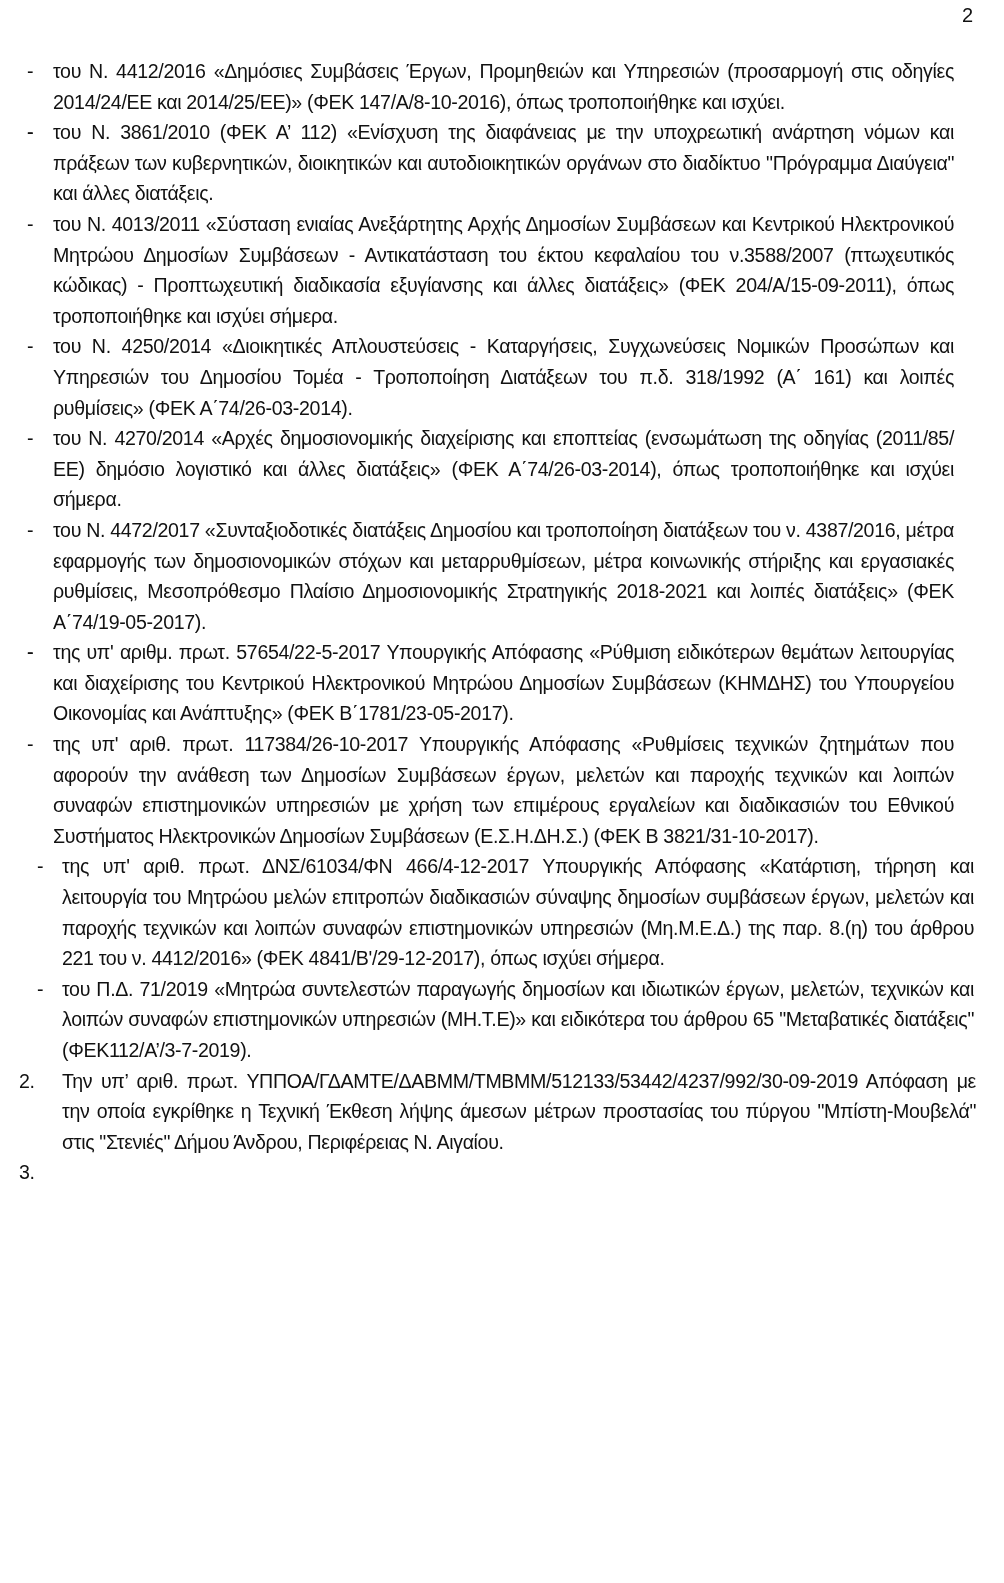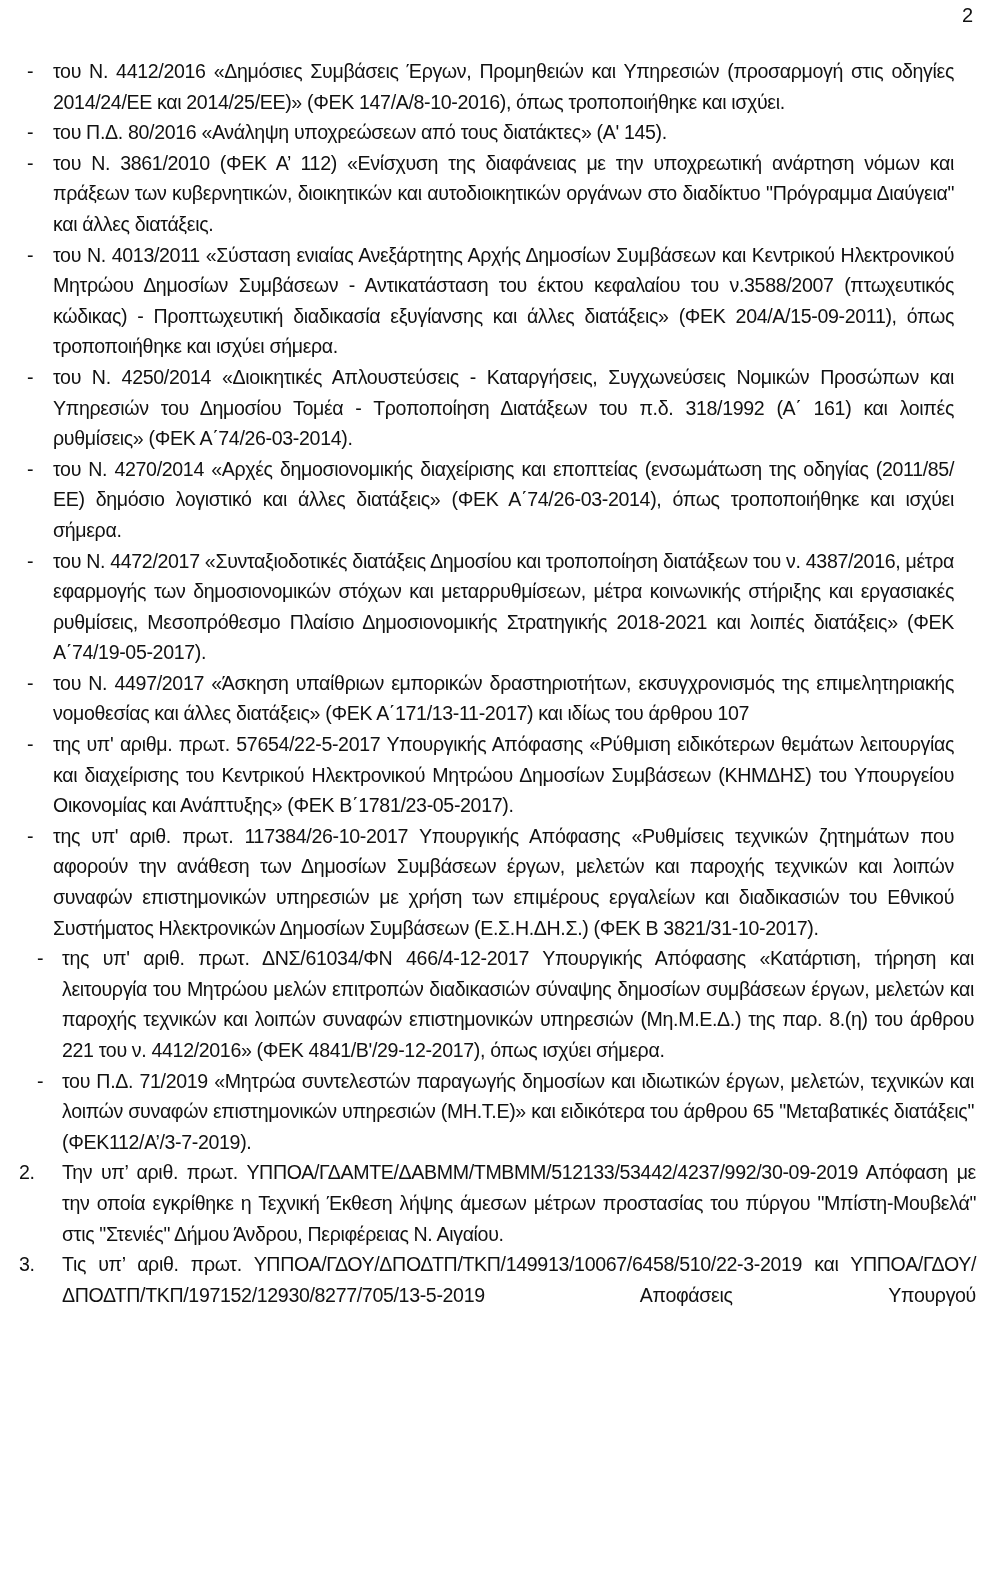--- a/index.html
+++ b/index.html
@@ -29,21 +29,20 @@
 
 <div class="page-number">2</div>
 
 <div class="doc">
   <div class="item">
     <span class="marker">-</span>
     <span>του Ν. 4412/2016 «Δημόσιες Συμβάσεις Έργων, Προμηθειών και Υπηρεσιών (προσαρμογή στις οδηγίες 2014/24/ΕΕ και 2014/25/ΕΕ)» (ΦΕΚ 147/Α/8-10-2016), όπως τροποποιήθηκε και ισχύει.</span>
   </div>
   <div class="item">
     <span class="marker">-</span>
-    <span>του Π.Δ. 80/2016 «Ανάληψη υποχρεώσεων από τους διατάκτες» (Α' 145).</span>
   </div>
   <div class="item">
     <span class="marker">-</span>
     <span>του Ν. 3861/2010 (ΦΕΚ Α’ 112) «Ενίσχυση της διαφάνειας με την υποχρεωτική ανάρτηση νόμων και πράξεων των κυβερνητικών, διοικητικών και αυτοδιοικητικών οργάνων στο διαδίκτυο "Πρόγραμμα Διαύγεια" και άλλες διατάξεις.</span>
   </div>
   <div class="item">
     <span class="marker">-</span>
     <span>του Ν. 4013/2011 «Σύσταση ενιαίας Ανεξάρτητης Αρχής Δημοσίων Συμβάσεων και Κεντρικού Ηλεκτρονικού Μητρώου Δημοσίων Συμβάσεων - Αντικατάσταση του έκτου κεφαλαίου του ν.3588/2007 (πτωχευτικός κώδικας) - Προπτωχευτική διαδικασία εξυγίανσης και άλλες διατάξεις» (ΦΕΚ 204/Α/15-09-2011), όπως τροποποιήθηκε και ισχύει σήμερα.</span>
   </div>
   <div class="item">
@@ -53,21 +52,20 @@
   <div class="item">
     <span class="marker">-</span>
     <span>του Ν. 4270/2014 «Αρχές δημοσιονομικής διαχείρισης και εποπτείας (ενσωμάτωση της οδηγίας (2011/85/ΕΕ) δημόσιο λογιστικό και άλλες διατάξεις» (ΦΕΚ Α΄74/26-03-2014), όπως τροποποιήθηκε και ισχύει σήμερα.</span>
   </div>
   <div class="item">
     <span class="marker">-</span>
     <span>του Ν. 4472/2017 «Συνταξιοδοτικές διατάξεις Δημοσίου και τροποποίηση διατάξεων του ν. 4387/2016, μέτρα εφαρμογής των δημοσιονομικών στόχων και μεταρρυθμίσεων, μέτρα κοινωνικής στήριξης και εργασιακές ρυθμίσεις, Μεσοπρόθεσμο Πλαίσιο Δημοσιονομικής Στρατηγικής 2018-2021 και λοιπές διατάξεις» (ΦΕΚ Α΄74/19-05-2017).</span>
   </div>
   <div class="item">
     <span class="marker">-</span>
-    <span>του Ν. 4497/2017 «Άσκηση υπαίθριων εμπορικών δραστηριοτήτων, εκσυγχρονισμός της επιμελητηριακής νομοθεσίας και άλλες διατάξεις» (ΦΕΚ Α΄171/13-11-2017) και ιδίως του άρθρου 107</span>
   </div>
   <div class="item">
     <span class="marker">-</span>
     <span>της υπ' αριθμ. πρωτ. 57654/22-5-2017 Υπουργικής Απόφασης «Ρύθμιση ειδικότερων θεμάτων λειτουργίας και διαχείρισης του Κεντρικού Ηλεκτρονικού Μητρώου Δημοσίων Συμβάσεων (ΚΗΜΔΗΣ) του Υπουργείου Οικονομίας και Ανάπτυξης» (ΦΕΚ Β΄1781/23-05-2017).</span>
   </div>
   <div class="item">
     <span class="marker">-</span>
     <span>της υπ' αριθ. πρωτ. 117384/26-10-2017 Υπουργικής Απόφασης «Ρυθμίσεις τεχνικών ζητημάτων που αφορούν την ανάθεση των Δημοσίων Συμβάσεων έργων, μελετών και παροχής τεχνικών και λοιπών συναφών επιστημονικών υπηρεσιών με χρήση των επιμέρους εργαλείων και διαδικασιών του Εθνικού Συστήματος Ηλεκτρονικών Δημοσίων Συμβάσεων (Ε.Σ.Η.ΔΗ.Σ.) (ΦΕΚ Β 3821/31-10-2017).</span>
   </div>
   <div class="item shift">
@@ -78,15 +76,14 @@
     <span class="marker">-</span>
     <span>του Π.Δ. 71/2019 «Μητρώα συντελεστών παραγωγής δημοσίων και ιδιωτικών έργων, μελετών, τεχνικών και λοιπών συναφών επιστημονικών υπηρεσιών (ΜΗ.Τ.Ε)» και ειδικότερα του άρθρου 65 "Μεταβατικές διατάξεις" (ΦΕΚ112/Α’/3-7-2019).</span>
   </div>
 
   <div class="num">
     <span class="marker">2.</span>
     <span>Την υπ’ αριθ. πρωτ. ΥΠΠΟΑ/ΓΔΑΜΤΕ/ΔΑΒΜΜ/ΤΜΒΜΜ/512133/53442/4237/992/30-09-2019 Απόφαση με την οποία εγκρίθηκε η Τεχνική Έκθεση λήψης άμεσων μέτρων προστασίας του πύργου "Μπίστη-Μουβελά" στις "Στενιές" Δήμου Άνδρου, Περιφέρειας Ν. Αιγαίου.</span>
   </div>
   <div class="num last">
     <span class="marker">3.</span>
-    <span>Τις υπ’ αριθ. πρωτ. ΥΠΠΟΑ/ΓΔΟΥ/ΔΠΟΔΤΠ/ΤΚΠ/149913/10067/6458/510/22-3-2019 και ΥΠΠΟΑ/ΓΔΟΥ/ΔΠΟΔΤΠ/ΤΚΠ/197152/12930/8277/705/13-5-2019 Αποφάσεις Υπουργού</span>
   </div>
 </div>
 
 </body></html>

